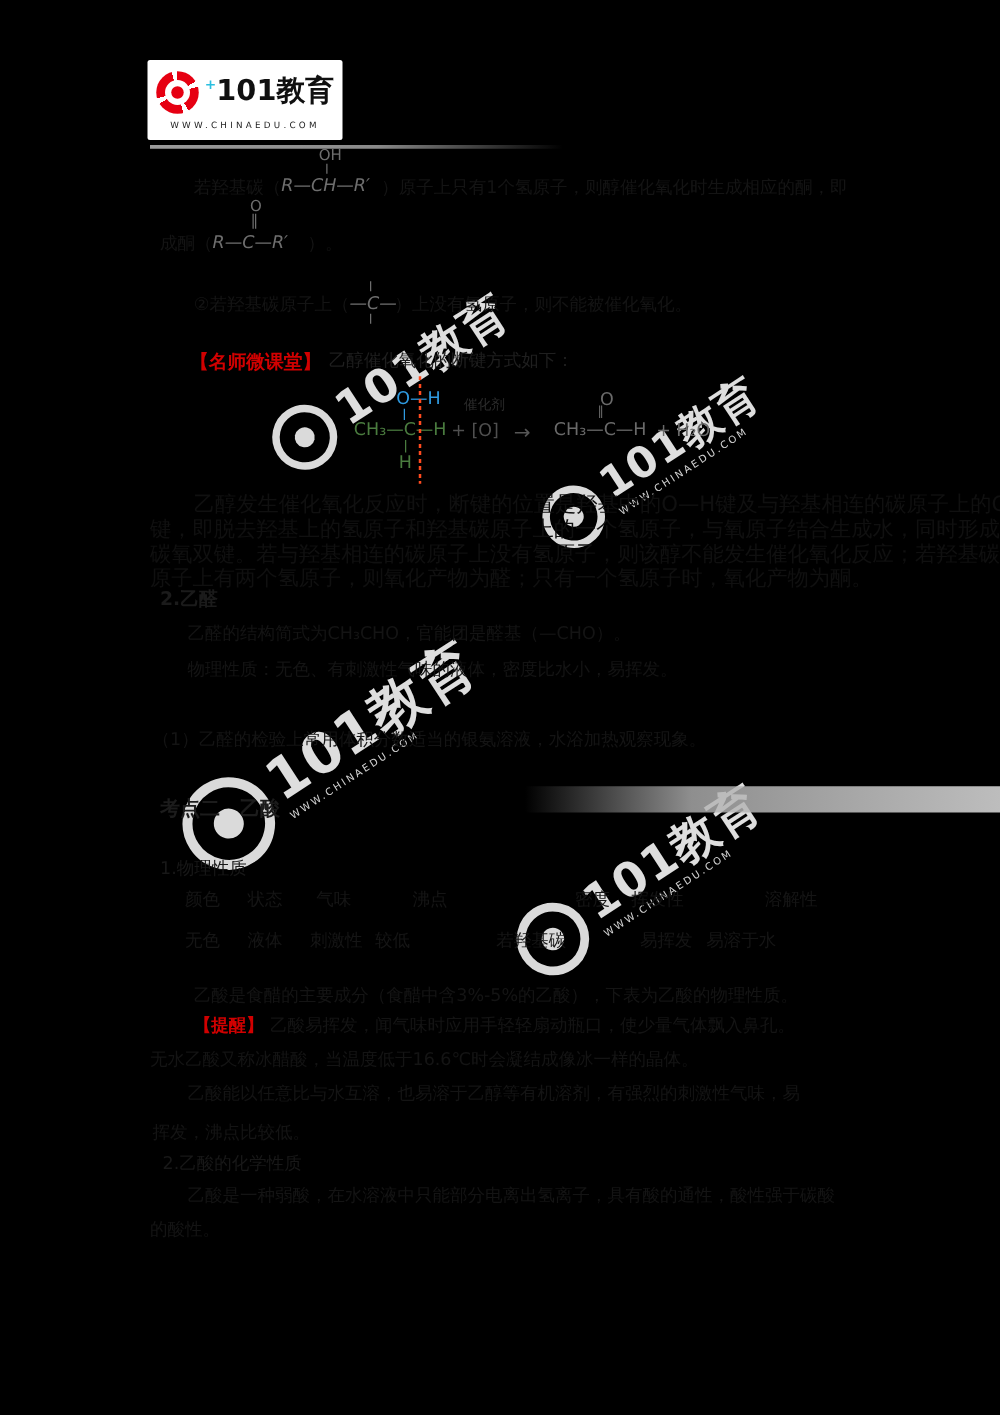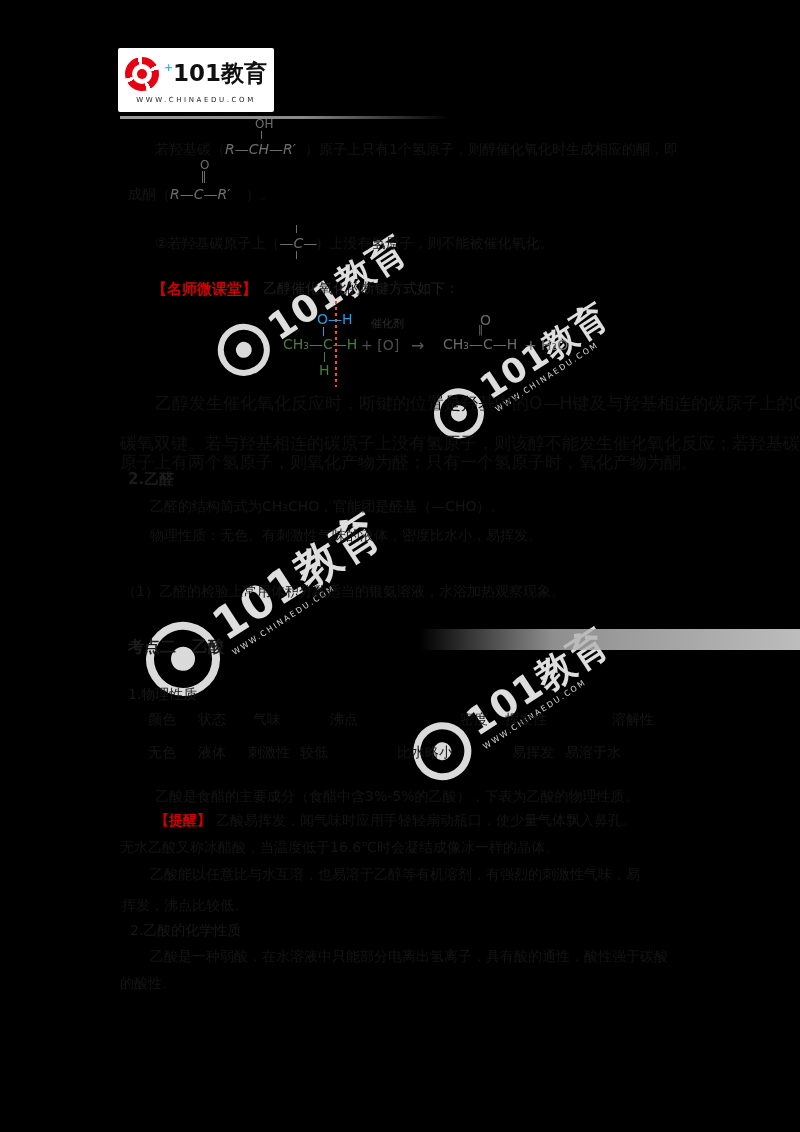--- a/index.html
+++ b/index.html
@@ -141,20 +141,21 @@
     <span class="tok" style="left:88px;top:13px;color:#2c2c2c;font-size:11px;">催化剂</span>
     <span class="tok" style="left:128px;top:33px;color:#565656;font-size:16px;">→</span>
     <span class="tok gray" style="left:197px;top:9px;">O</span>
     <span class="tok gray" style="left:195px;top:21px;font-size:10px;">‖</span>
     <span class="tok gray" style="left:160px;top:33px;">CH₃—C—H</span>
     <span class="tok gray" style="left:242px;top:34px;">+</span>
     <span class="tok gray" style="left:258px;top:34px;">H₂O</span>
   </div>
 
   <div class="abs t13" style="left:155px;top:392px;">乙醇发生催化氧化反应时，断键的位置是羟基中的O—H键及与羟基相连的碳原子上的C—H</div>
+  <div class="abs t13" style="left:120px;top:412px;">键，即脱去羟基上的氢原子和羟基碳原子上的一个氢原子，与氧原子结合生成水，同时形成</div>
   <div class="abs t13" style="left:120px;top:432px;">碳氧双键。若与羟基相连的碳原子上没有氢原子，则该醇不能发生催化氧化反应；若羟基碳</div>
   <div class="abs t13" style="left:120px;top:451px;">原子上有两个氢原子，则氧化产物为醛；只有一个氢原子时，氧化产物为酮。</div>
 
   <div class="abs h-dark" style="left:128px;top:470px;font-size:15px;">2.乙醛</div>
   <div class="abs t" style="left:150px;top:527px;">物理性质：无色、有刺激性气味的液体，密度比水小，易挥发。</div>
   <div class="abs t" style="left:150px;top:498px;">乙醛的结构简式为CH₃CHO，官能团是醛基（—CHO）。</div>
   <div class="abs t" style="left:122px;top:583px;">（1）乙醛的检验上常用体积分数适当的银氨溶液，水浴加热观察现象。</div>
 
   <div class="abs h-dark" style="left:128px;top:637px;font-size:16px;color:#1c1c1c;">考点二　乙酸</div>
   <div class="abs t" style="left:128px;top:686px;color:#181818;">1.物理性质</div>
@@ -163,21 +164,21 @@
   <span class="cell" style="left:198px;top:711px;">状态</span>
   <span class="cell" style="left:253px;top:711px;">气味</span>
   <span class="cell" style="left:330px;top:711px;">沸点</span>
   <span class="cell" style="left:420px;top:711px;margin-left:40px;">密度</span>
   <span class="cell" style="left:505px;top:711px;">挥发性</span>
   <span class="cell" style="left:612px;top:711px;">溶解性</span>
   <span class="cell" style="left:148px;top:744px;">无色</span>
   <span class="cell" style="left:198px;top:744px;">液体</span>
   <span class="cell" style="left:248px;top:744px;">刺激性</span>
   <span class="cell" style="left:300px;top:744px;">较低</span>
-  <span class="cell" style="left:397px;top:744px;">比水略小</span>
+  <span class="cell" style="left:397px;top:744px;">若羟基碳</span>
   <span class="cell" style="left:512px;top:744px;">易挥发</span>
   <span class="cell" style="left:565px;top:744px;">易溶于水</span>
 
   <div class="abs t" style="left:155px;top:788px;">乙酸是食醋的主要成分（食醋中含3%-5%的乙酸），下表为乙酸的物理性质。</div>
 
   <div class="abs row" style="left:155px;top:812px;">
     <span class="red" style="font-size:14px;">【提醒】</span>
     <span class="t" style="margin-left:5px;">乙酸易挥发，闻气味时应用手轻轻扇动瓶口，使少量气体飘入鼻孔。</span>
   </div>
   <div class="abs t" style="left:120px;top:839px;">无水乙酸又称冰醋酸，当温度低于16.6℃时会凝结成像冰一样的晶体。</div>

